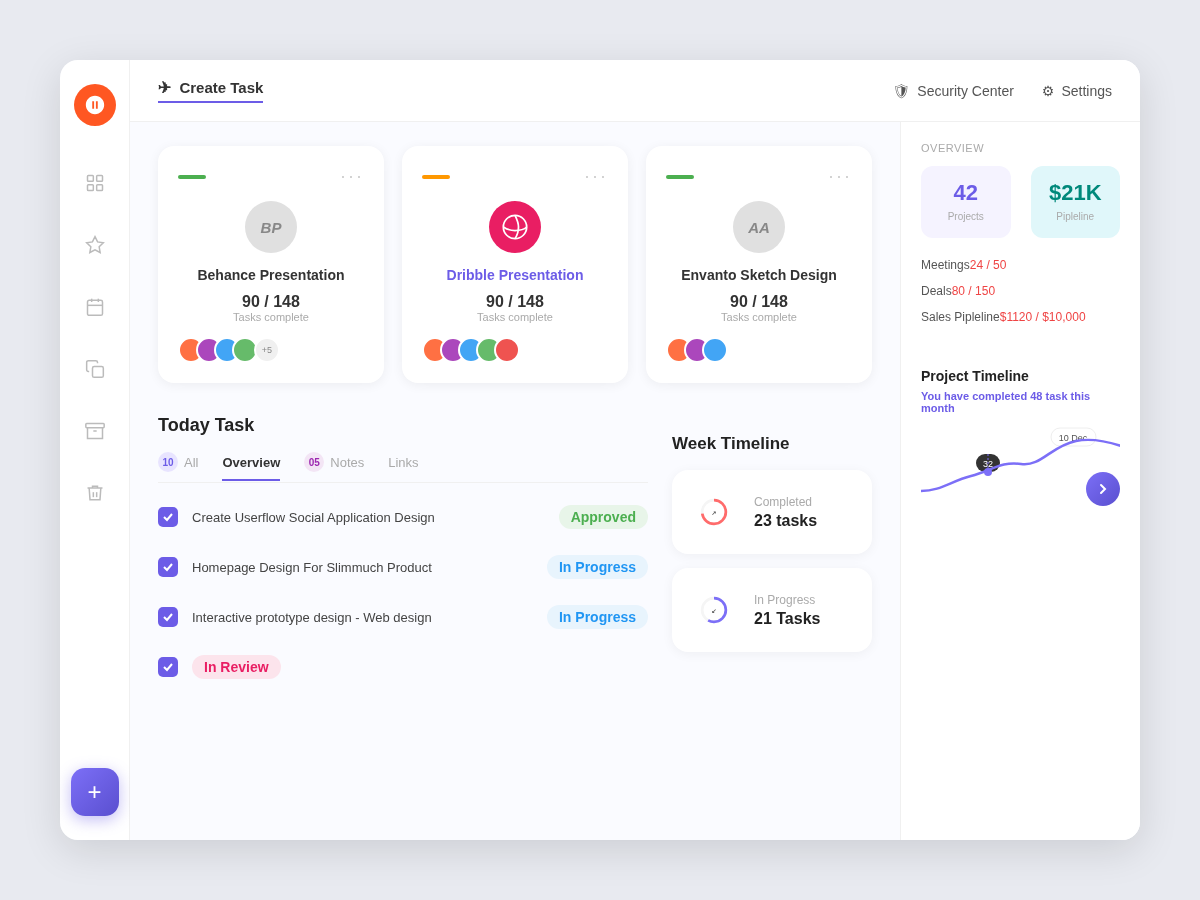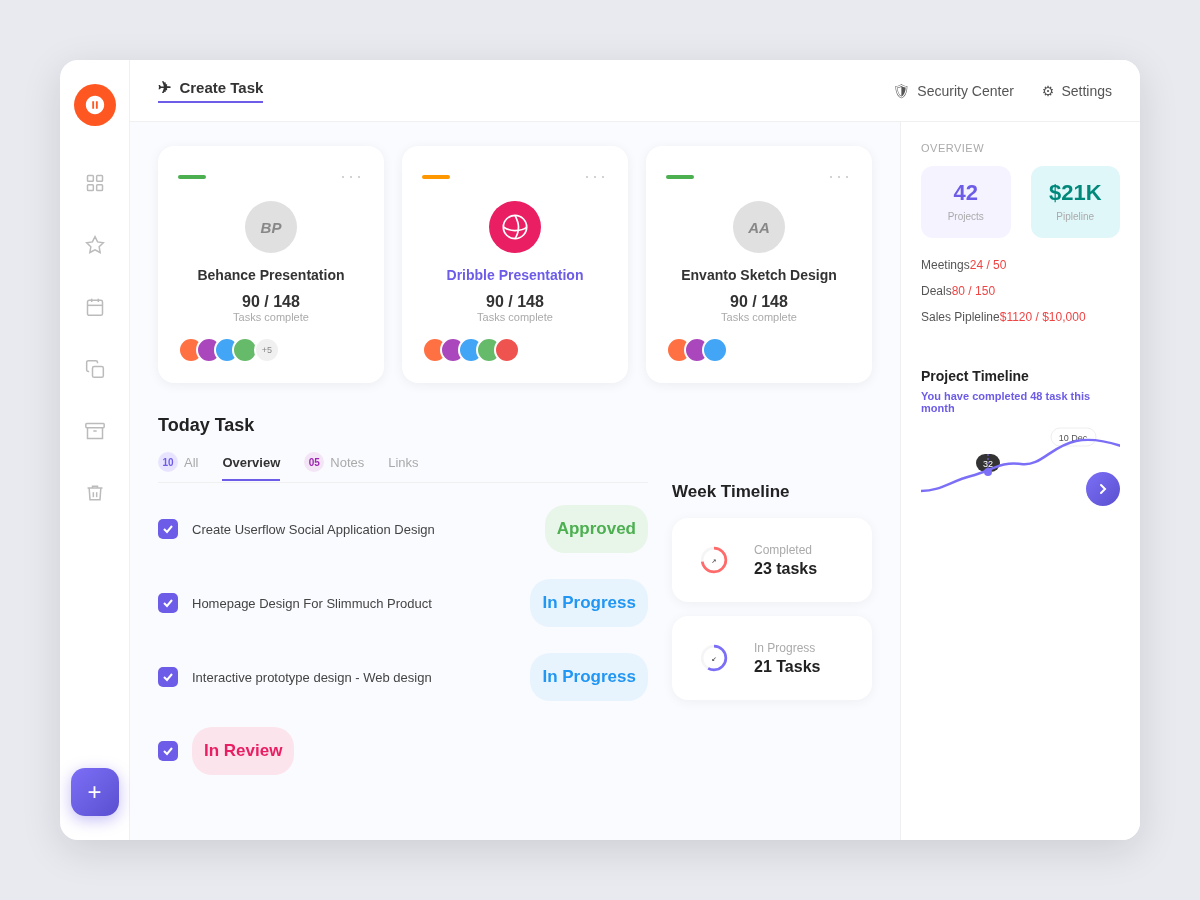--- a/index.html
+++ b/index.html
@@ -302,23 +302,23 @@
       flex-shrink: 0;
       cursor: pointer;
     }
     .task-checkbox svg { width: 12px; height: 12px; stroke: white; fill: none; stroke-width: 2.5; }
     .task-text {
       flex: 1;
       font-size: 13px;
       color: #444;
     }
     .task-badge {
-      padding: 14px 12px;
+      padding: 4px 12px;
       border-radius: 20px;
-      font-size: 17px;
+      font-size: 14px;
       font-weight: 600;
     }
     .badge-approved { background: #e8f5e9; color: #4caf50; }
     .badge-inprogress { background: #e8f4fd; color: #2196f3; }
     .badge-inreview { background: #fce4ec; color: #e91e63; }
     
     .right-panel {
       width: 240px;
       background: #fff;
       border-left: 1px solid #f0f0f0;

